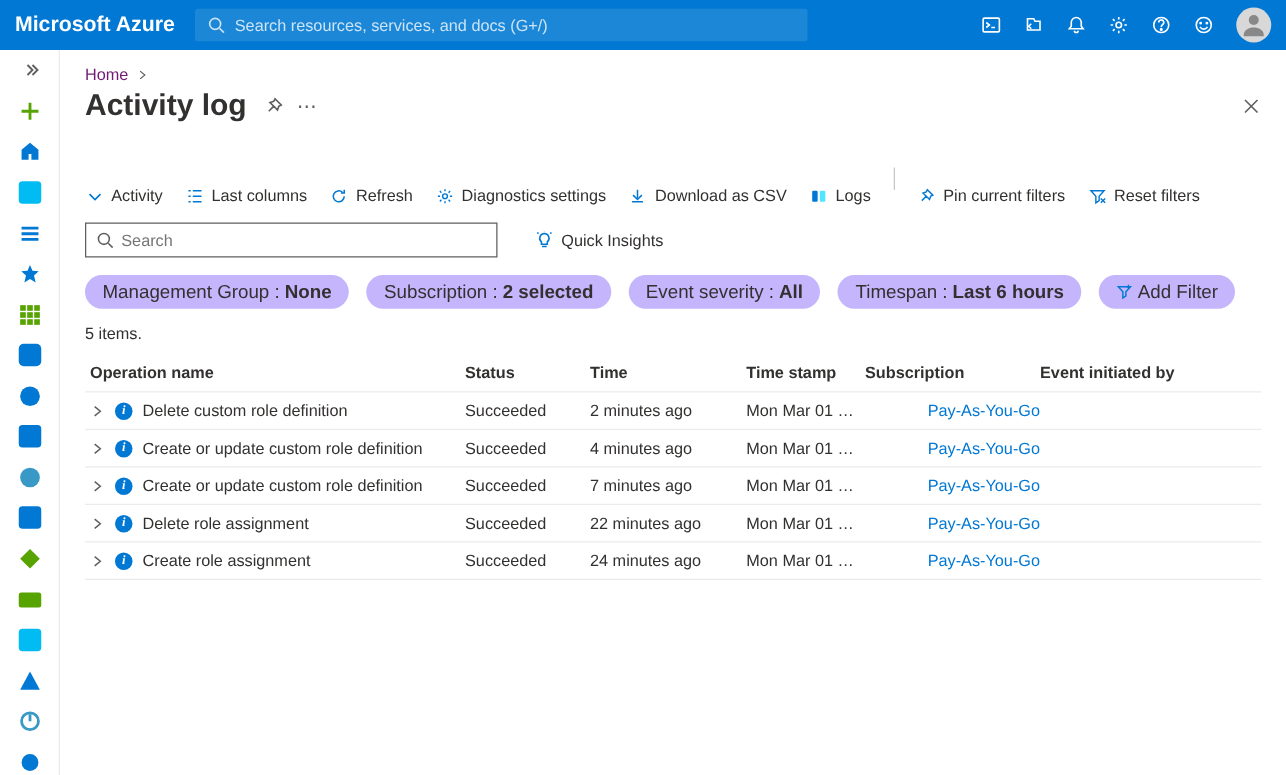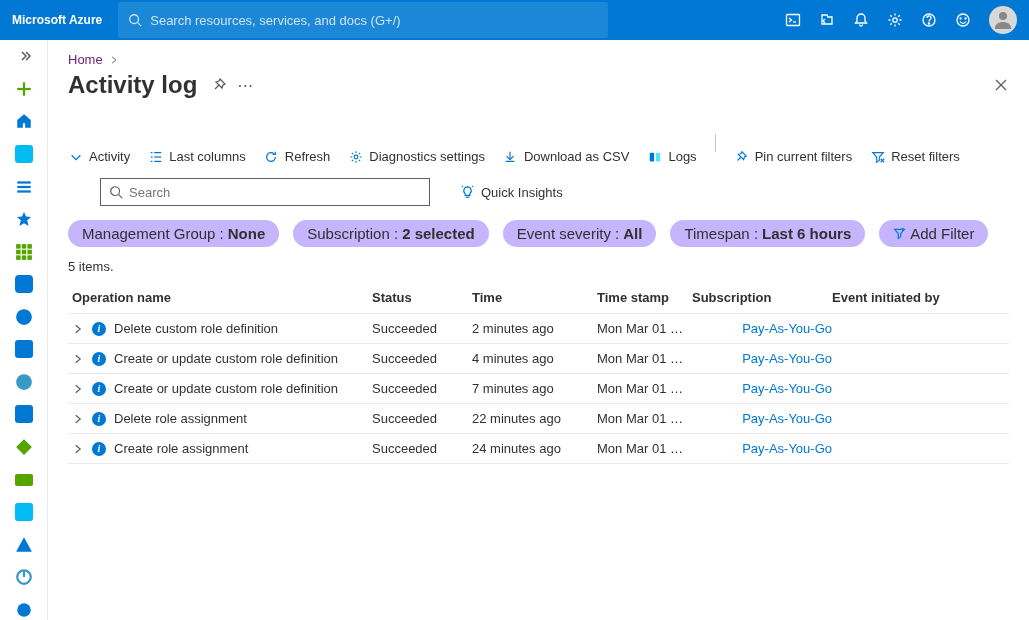--- a/index.html
+++ b/index.html
@@ -1,21 +1,21 @@
 <!DOCTYPE html>
 <html><head>
 <meta charset="utf-8">
 <style>
   * { box-sizing: border-box; margin: 0; padding: 0; }
   body { font-family: "Segoe UI", Arial, sans-serif; font-size: 13px; color: #323130; background: #fff; width: 1029px; height: 620px; overflow: hidden; }
   
   
   .topbar { display: flex; align-items: center; background: #0078d4; height: 40px; color: #fff; padding: 0 12px; }
-  .brand { font-size: 12px; font-weight: 600; margin-right: 16px; white-space: nowrap; }
-  .search-box { display: flex; align-items: center; background: #1b87d6; border-radius: 2px; width: 490px; height: 36px; padding: 0 10px; }
+  .brand { font-size: 17px; font-weight: 600; margin-right: 16px; white-space: nowrap; }
+  .search-box { display: flex; align-items: center; background: #1b87d6; border-radius: 2px; width: 490px; height: 26px; padding: 0 10px; }
   .search-box .icon { width: 14px; height: 14px; margin-right: 8px; color: #cce4f6; }
   .search-box span { color: #cce4f6; font-size: 13px; }
   .top-spacer { flex: 1; }
   .top-icons { display: flex; align-items: center; gap: 2px; }
   .top-icons .tb-btn { width: 32px; height: 40px; display: flex; align-items: center; justify-content: center; cursor: pointer; }
   .top-icons .tb-btn svg { width: 16px; height: 16px; }
   .avatar { width: 28px; height: 28px; border-radius: 50%; background: #d8d8d8; display: flex; align-items: center; justify-content: center; margin-left: 8px; }
   .avatar svg { width: 24px; height: 24px; color: #888; }
 
   
@@ -36,21 +36,21 @@
   .title-row .close { color: #605e5c; cursor: pointer; }
 
   
   .toolbar { display: flex; align-items: center; gap: 18px; font-size: 13px; color: #323130; margin-bottom: 14px; }
   .tool { display: flex; align-items: flex-start; gap: 6px; cursor: pointer; margin-top: 28px; }
   .tool .i { color: #0078d4; width: 15px; height: 15px; display:flex; align-items:center; justify-content:center; }
   .tool .i svg { width:14px; height:14px; }
   .tool-sep { width: 1px; height: 18px; background: #c8c6c4; }
 
   
-  .row2 { display: flex; align-items: center; gap: 30px; margin-bottom: 14px; margin-left: 32px; }
+  .row2 { display: flex; align-items: center; gap: 30px; margin-bottom: 14px; }
   .local-search { display: flex; align-items: center; border: 1px solid #605e5c; height: 28px; width: 330px; padding: 0 8px; }
   .local-search .icon { color: #605e5c; margin-right: 6px; }
   .local-search input { border: none; outline: none; font-size: 13px; flex: 1; background: transparent; }
   .insights { display: flex; align-items: center; gap: 6px; cursor: pointer; color:#323130; }
 
   
   .chips { display: flex; align-items: center; gap: 14px; margin-bottom: 12px; flex-wrap: wrap; }
   .chip { background: #c4b5fd; border-radius: 14px; padding: 5px 14px; font-size: 15px; cursor: pointer; display:flex; align-items:center; gap:4px; }
   .chip b { font-weight: 600; }
   .chip .add-ico { color:#0078d4; }

